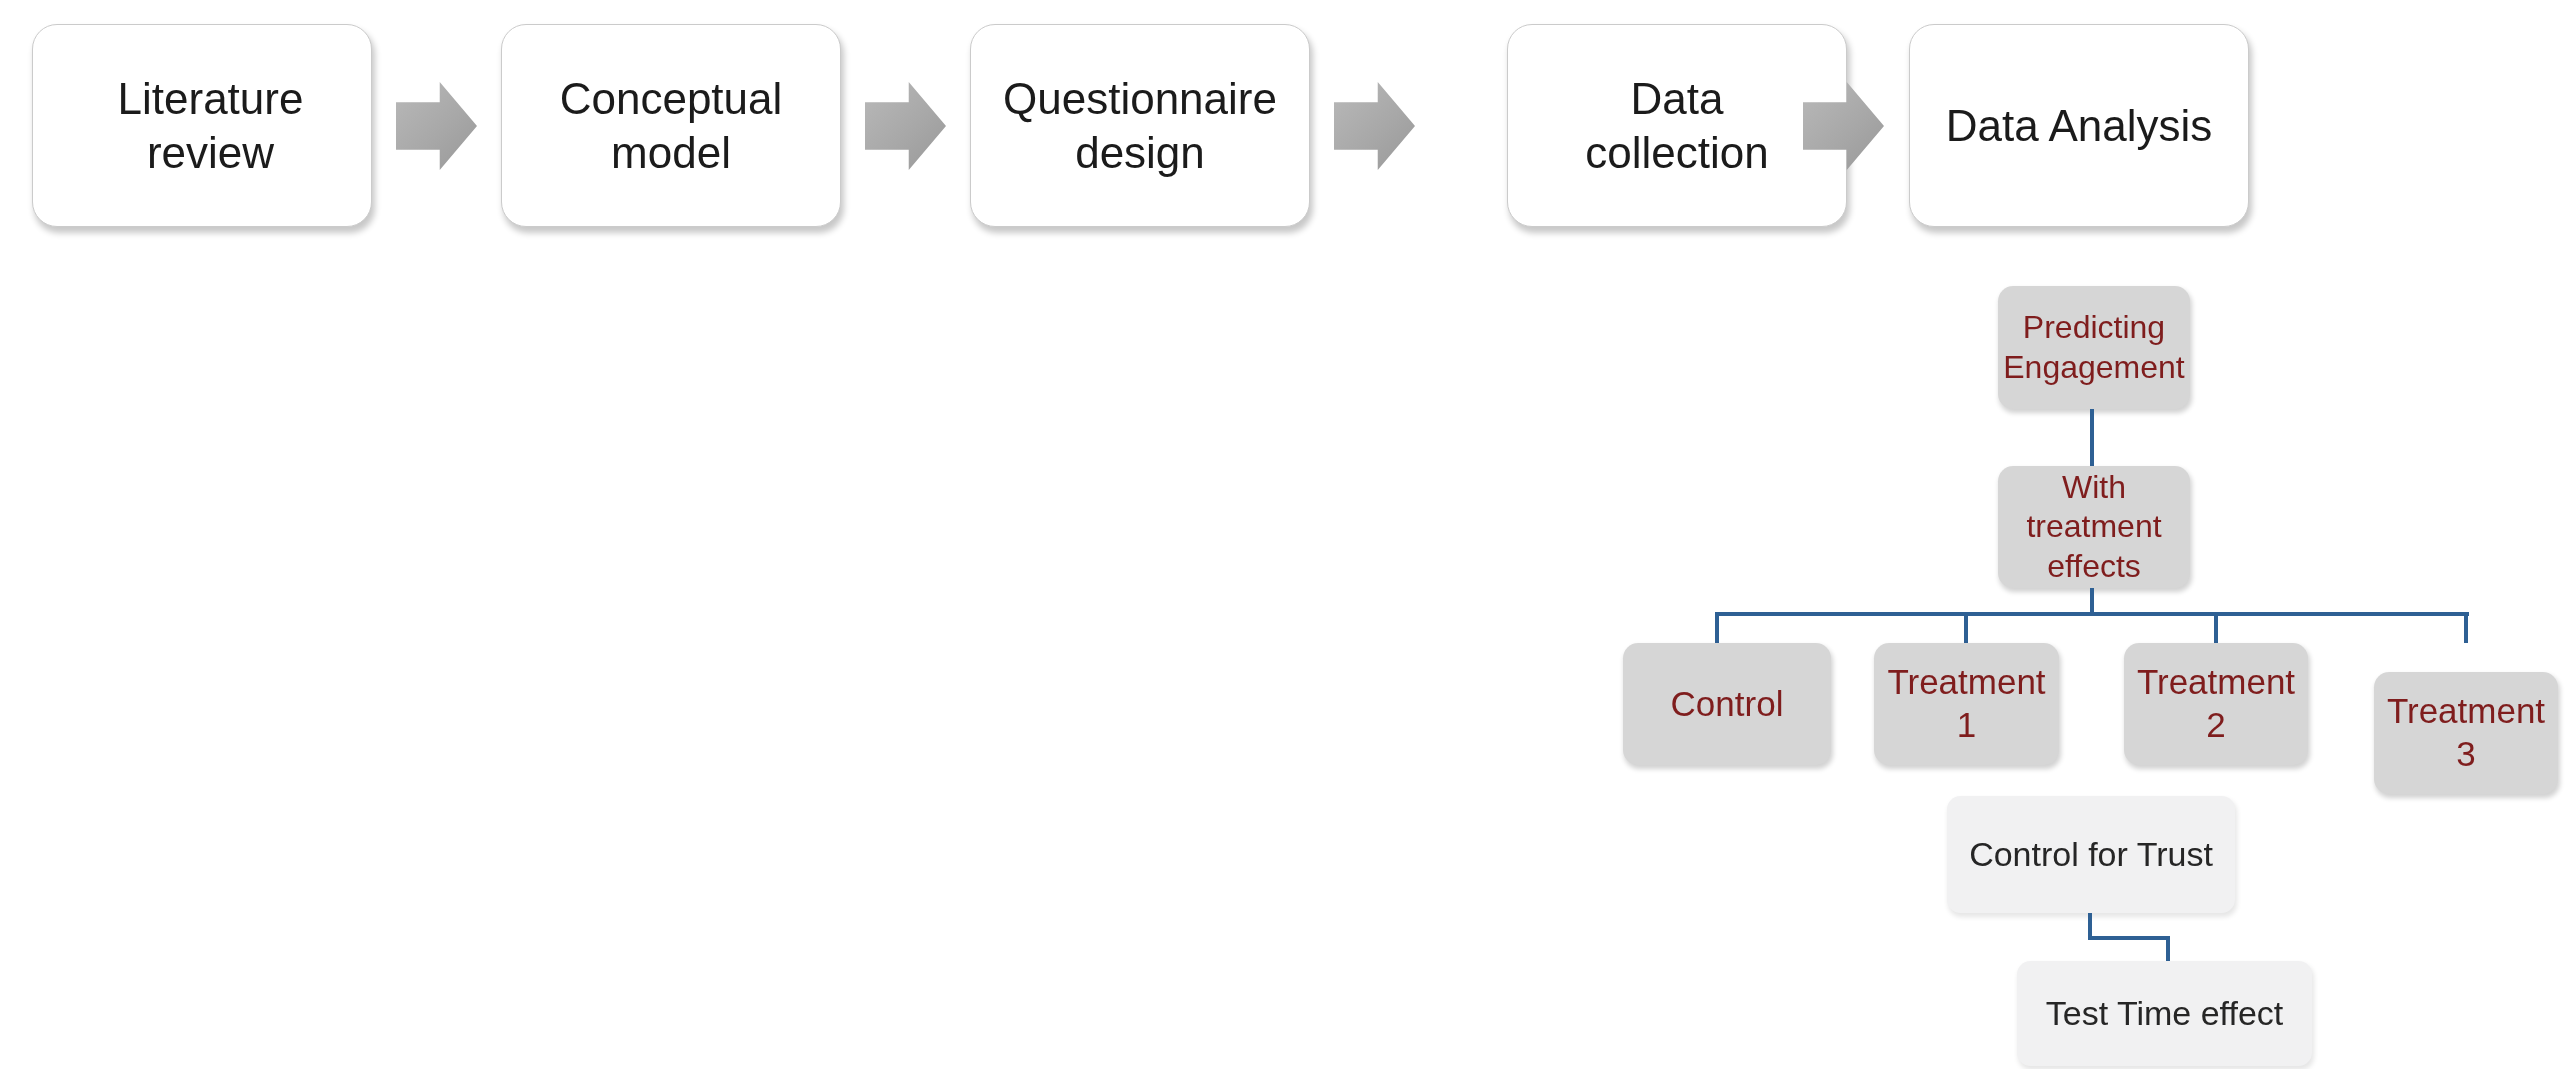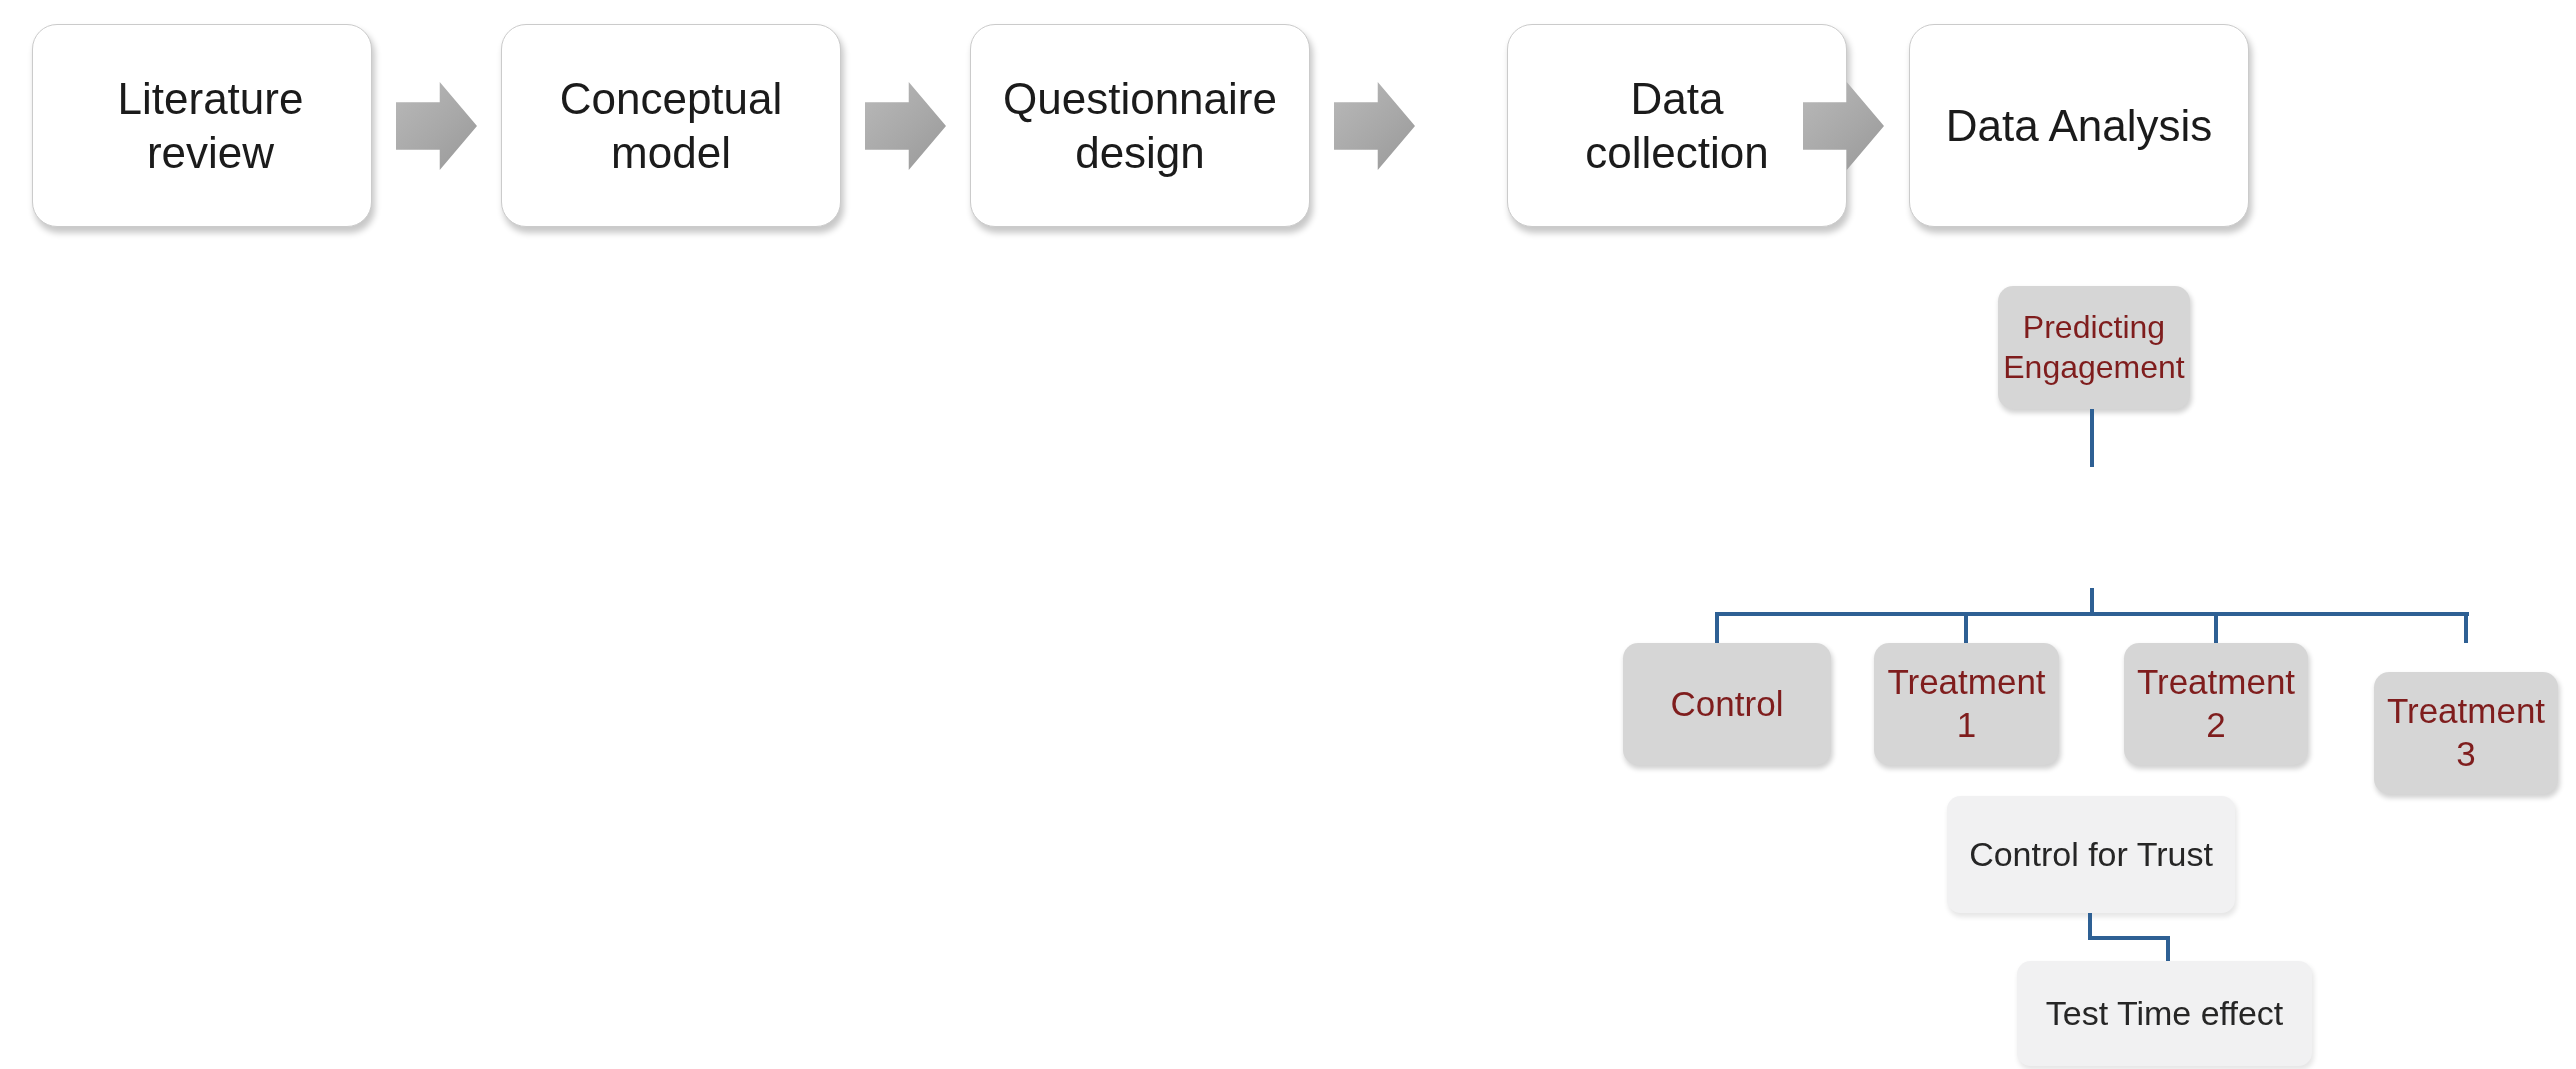--- a/index.html
+++ b/index.html
@@ -88,20 +88,23 @@
   <div class="flow-box" style="left:1500px;margin-left:7px;">Data
 collection</div>
   <div class="arrow" style="left:1803px;"></div>
   <div class="flow-box" style="left:1909px;">Data Analysis</div>
 
   <div class="tree-box" style="left:1998px; top:286px; width:192px; height:123px;">Predicting
 Engagement</div>
 
   <div class="conn" style="left:2090px; top:409px; width:3.8px; height:58px;"></div>
 
+  <div class="tree-box" style="left:1998px; top:466px; width:192px; height:122px;">With
+treatment
+effects</div>
 
   <div class="conn" style="left:2090px; top:588px; width:3.8px; height:26px;"></div>
   <div class="conn" style="left:1715px; top:612px; width:754px; height:3.8px;"></div>
   <div class="conn" style="left:1715px; top:614px; width:3.8px; height:29px;"></div>
   <div class="conn" style="left:1964px; top:614px; width:3.8px; height:29px;"></div>
   <div class="conn" style="left:2214px; top:614px; width:3.8px; height:29px;"></div>
   <div class="conn" style="left:2464px; top:614px; width:3.8px; height:29px;"></div>
 
   <div class="tree-box branch" style="left:1623px; top:643px; width:208px; height:122px;">Control</div>
   <div class="tree-box branch" style="left:1874px; top:643px; width:185px; height:122px;">Treatment 1</div>

